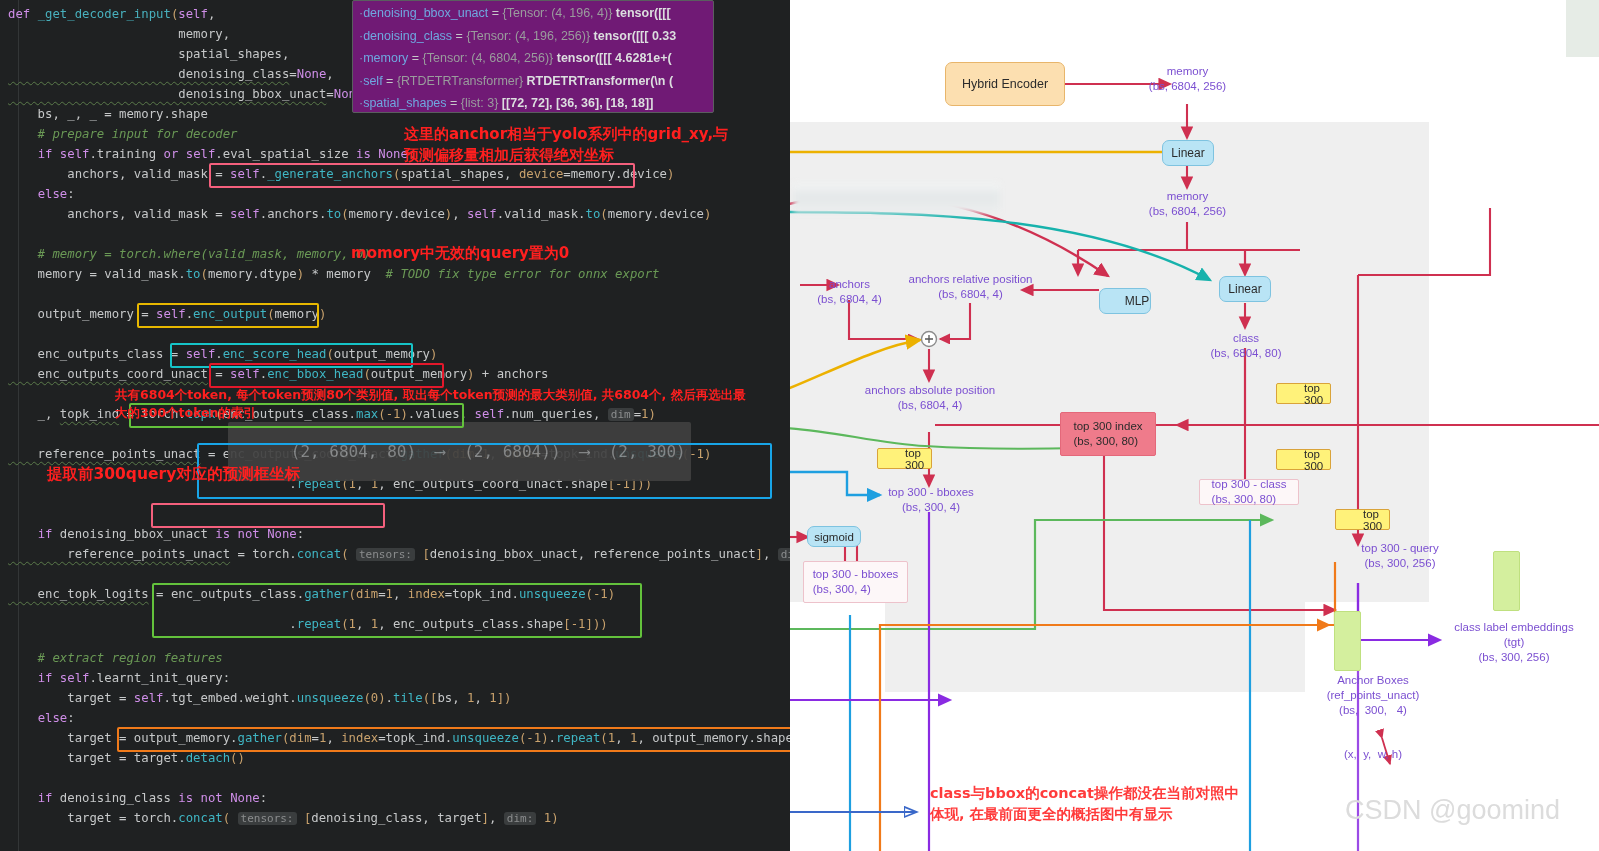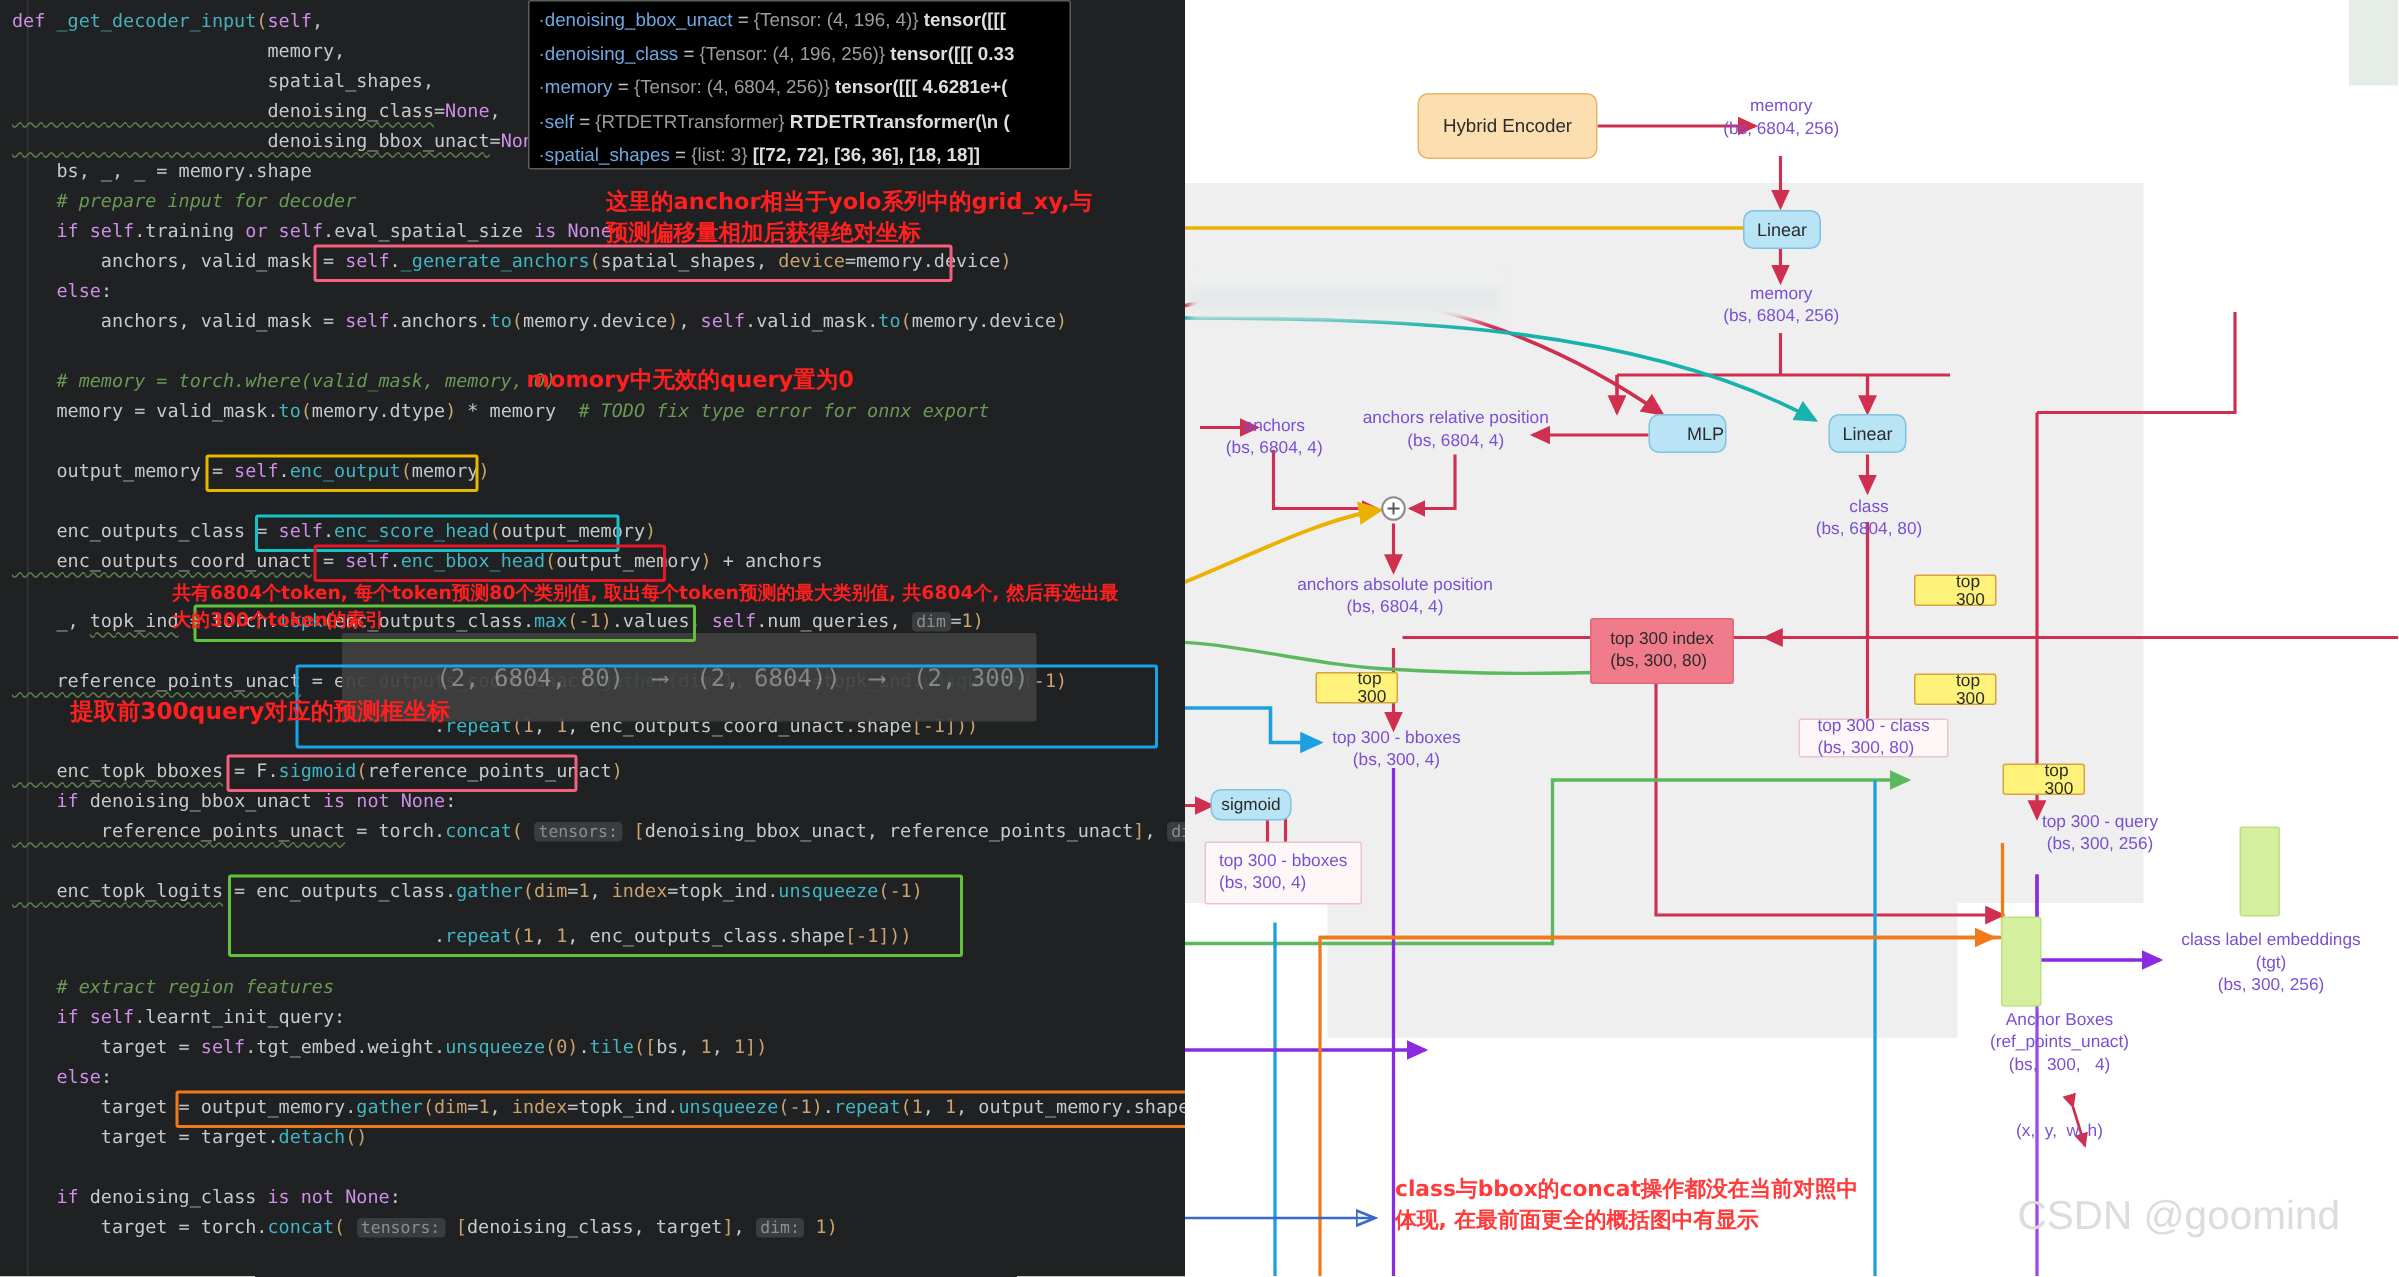--- a/index.html
+++ b/index.html
@@ -49,21 +49,21 @@
   
   .zh-red{
     position:absolute;color:#ff1f1f;
     font-family:"DejaVu Sans","Liberation Sans",sans-serif;
     font-weight:600;font-size:15px;line-height:21px;white-space:pre;
   }
 
   
   .dbg{
     position:absolute;left:352px;top:0px;width:362px;height:113px;
-    background:#000000;border:1px solid #5a5e5f;border-radius:2px;
+    background:#701a75;border:1px solid #5a5e5f;border-radius:2px;
     font-family:"Liberation Sans","DejaVu Sans",sans-serif;
     font-size:12.5px;line-height:22.5px;color:#d6d8d9;
     padding:1px 0 0 6px;overflow:hidden;box-sizing:border-box;
   }
   .dbg .row{white-space:nowrap;}
   .dbg .dot{color:#7a9ec2;}
   .dbg .var{color:#6fa8e0;}
   .dbg .typ{color:#9a9c9d;}
   .dbg .val{color:#dcdedf;font-weight:bold;}
 
@@ -167,21 +167,20 @@
       <div class="ln" style="top:344px;left:8px;"><span class="nm">    enc_outputs_class = </span><span class="self">self</span><span class="nm">.</span><span class="fn2">enc_score_head</span><span class="par">(</span><span class="nm">output_memory</span><span class="par">)</span></div>
 
       <div class="ln" style="top:304px;left:8px;"><span class="nm">    output_memory = </span><span class="self">self</span><span class="nm">.</span><span class="fn2">enc_output</span><span class="par">(</span><span class="nm">memory</span><span class="par">)</span></div>
       <div class="ln" style="top:364px;left:8px;"><span class="nm squig">    enc_outputs_coord_unact</span><span class="nm"> = </span><span class="self">self</span><span class="nm">.</span><span class="fn2">enc_bbox_head</span><span class="par">(</span><span class="nm">output_memory</span><span class="par">)</span><span class="nm"> + anchors</span></div>
 
       <div class="ln" style="top:404px;left:8px;"><span class="nm">    _, </span><span class="nm squig">topk_ind</span><span class="nm"> = torch.</span><span class="fn2">topk</span><span class="par">(</span><span class="nm">enc_outputs_class.</span><span class="fn2">max</span><span class="par">(</span><span class="num">-1</span><span class="par">)</span><span class="nm">.values, </span><span class="self">self</span><span class="nm">.num_queries, </span><span class="hintchip">dim</span><span class="nm">=</span><span class="num">1</span><span class="par">)</span></div>
 
       <div class="ln" style="top:444px;left:8px;"><span class="nm squig">    reference_points_unact</span><span class="nm"> = enc_outputs_coord_unact.</span><span class="fn2">gather</span><span class="par">(</span><span class="attr">dim</span><span class="nm">=</span><span class="num">1</span><span class="nm">, </span><span class="attr">index</span><span class="nm">=topk_ind.</span><span class="fn2">unsqueeze</span><span class="par">(</span><span class="num">-1</span><span class="par">)</span></div>
       <div class="ln" style="top:474px;left:8px;"><span class="nm">                                      .</span><span class="fn2">repeat</span><span class="par">(</span><span class="num">1</span><span class="nm">, </span><span class="num">1</span><span class="nm">, enc_outputs_coord_unact.shape</span><span class="par">[</span><span class="num">-1</span><span class="par">]))</span></div>
 
-      <div class="ln" style="top:504px;left:8px;"><span class="nm squig">    enc_topk_bboxes</span><span class="nm"> = </span><span class="nm">F.</span><span class="fn2">sigmoid</span><span class="par">(</span><span class="nm">reference_points_unact</span><span class="par">)</span></div>
       <div class="ln" style="top:524px;left:8px;"><span class="nm">    </span><span class="kw">if</span><span class="nm"> denoising_bbox_unact </span><span class="kw">is not</span> <span class="kw">None</span><span class="nm">:</span></div>
       <div class="ln" style="top:544px;left:8px;"><span class="nm squig">        reference_points_unact</span><span class="nm"> = torch.</span><span class="fn2">concat</span><span class="par">(</span><span class="nm"> </span><span class="hintchip">tensors:</span><span class="nm"> </span><span class="par">[</span><span class="nm">denoising_bbox_unact, reference_points_unact</span><span class="par">]</span><span class="nm">, </span><span class="hintchip">dim:</span></div>
 
       <div class="ln" style="top:584px;left:8px;"><span class="nm squig">    enc_topk_logits</span><span class="nm"> = enc_outputs_class.</span><span class="fn2">gather</span><span class="par">(</span><span class="attr">dim</span><span class="nm">=</span><span class="num">1</span><span class="nm">, </span><span class="attr">index</span><span class="nm">=topk_ind.</span><span class="fn2">unsqueeze</span><span class="par">(</span><span class="num">-1</span><span class="par">)</span></div>
       <div class="ln" style="top:614px;left:8px;"><span class="nm">                                      .</span><span class="fn2">repeat</span><span class="par">(</span><span class="num">1</span><span class="nm">, </span><span class="num">1</span><span class="nm">, enc_outputs_class.shape</span><span class="par">[</span><span class="num">-1</span><span class="par">]))</span></div>
 
       <div class="ln" style="top:648px;left:8px;"><span class="cmt">    # extract region features</span></div>
       <div class="ln" style="top:668px;left:8px;"><span class="nm">    </span><span class="kw">if</span> <span class="self">self</span><span class="nm">.learnt_init_query:</span></div>
       <div class="ln" style="top:688px;left:8px;"><span class="nm">        target = </span><span class="self">self</span><span class="nm">.tgt_embed.weight.</span><span class="fn2">unsqueeze</span><span class="par">(</span><span class="num">0</span><span class="par">)</span><span class="nm">.</span><span class="fn2">tile</span><span class="par">([</span><span class="nm">bs, </span><span class="num">1</span><span class="nm">, </span><span class="num">1</span><span class="par">])</span></div>
       <div class="ln" style="top:708px;left:8px;"><span class="nm">    </span><span class="kw">else</span><span class="nm">:</span></div>
@@ -355,21 +354,21 @@
         <path d="M135,339 L143,339 M139,335 L139,343" stroke="#555" stroke-width="1.3"></path>
       </g>
     </svg>
 
     <div class="blurbar" style="left:3px;top:183px;width:207px;height:30px;"></div>
 
     <div class="node node-encoder" style="left:155px;top:62px;width:120px;height:44px;">Hybrid Encoder</div>
 
     <div class="node node-blue" style="left:372px;top:140px;width:52px;height:26px;">Linear</div>
 
-    <div class="node node-blue" style="left:309px;top:276px;width:52px;height:26px;padding-left:24px;">MLP</div>
+    <div class="node node-blue" style="left:309px;top:288px;width:52px;height:26px;padding-left:24px;">MLP</div>
 
     <div class="node node-blue" style="left:429px;top:276px;width:52px;height:26px;">Linear</div>
 
     <div class="node node-blue" style="left:17px;top:526px;width:54px;height:21px;font-size:11.5px;">sigmoid</div>
 
     <div class="node node-red" style="left:270px;top:412px;width:96px;height:44px;white-space:pre;">top 300 index
 (bs, 300, 80)</div>
 
     <div class="node node-pinkbox" style="left:409px;top:479px;width:100px;height:26px;white-space:pre;">top 300 - class
 (bs, 300, 80)</div>

